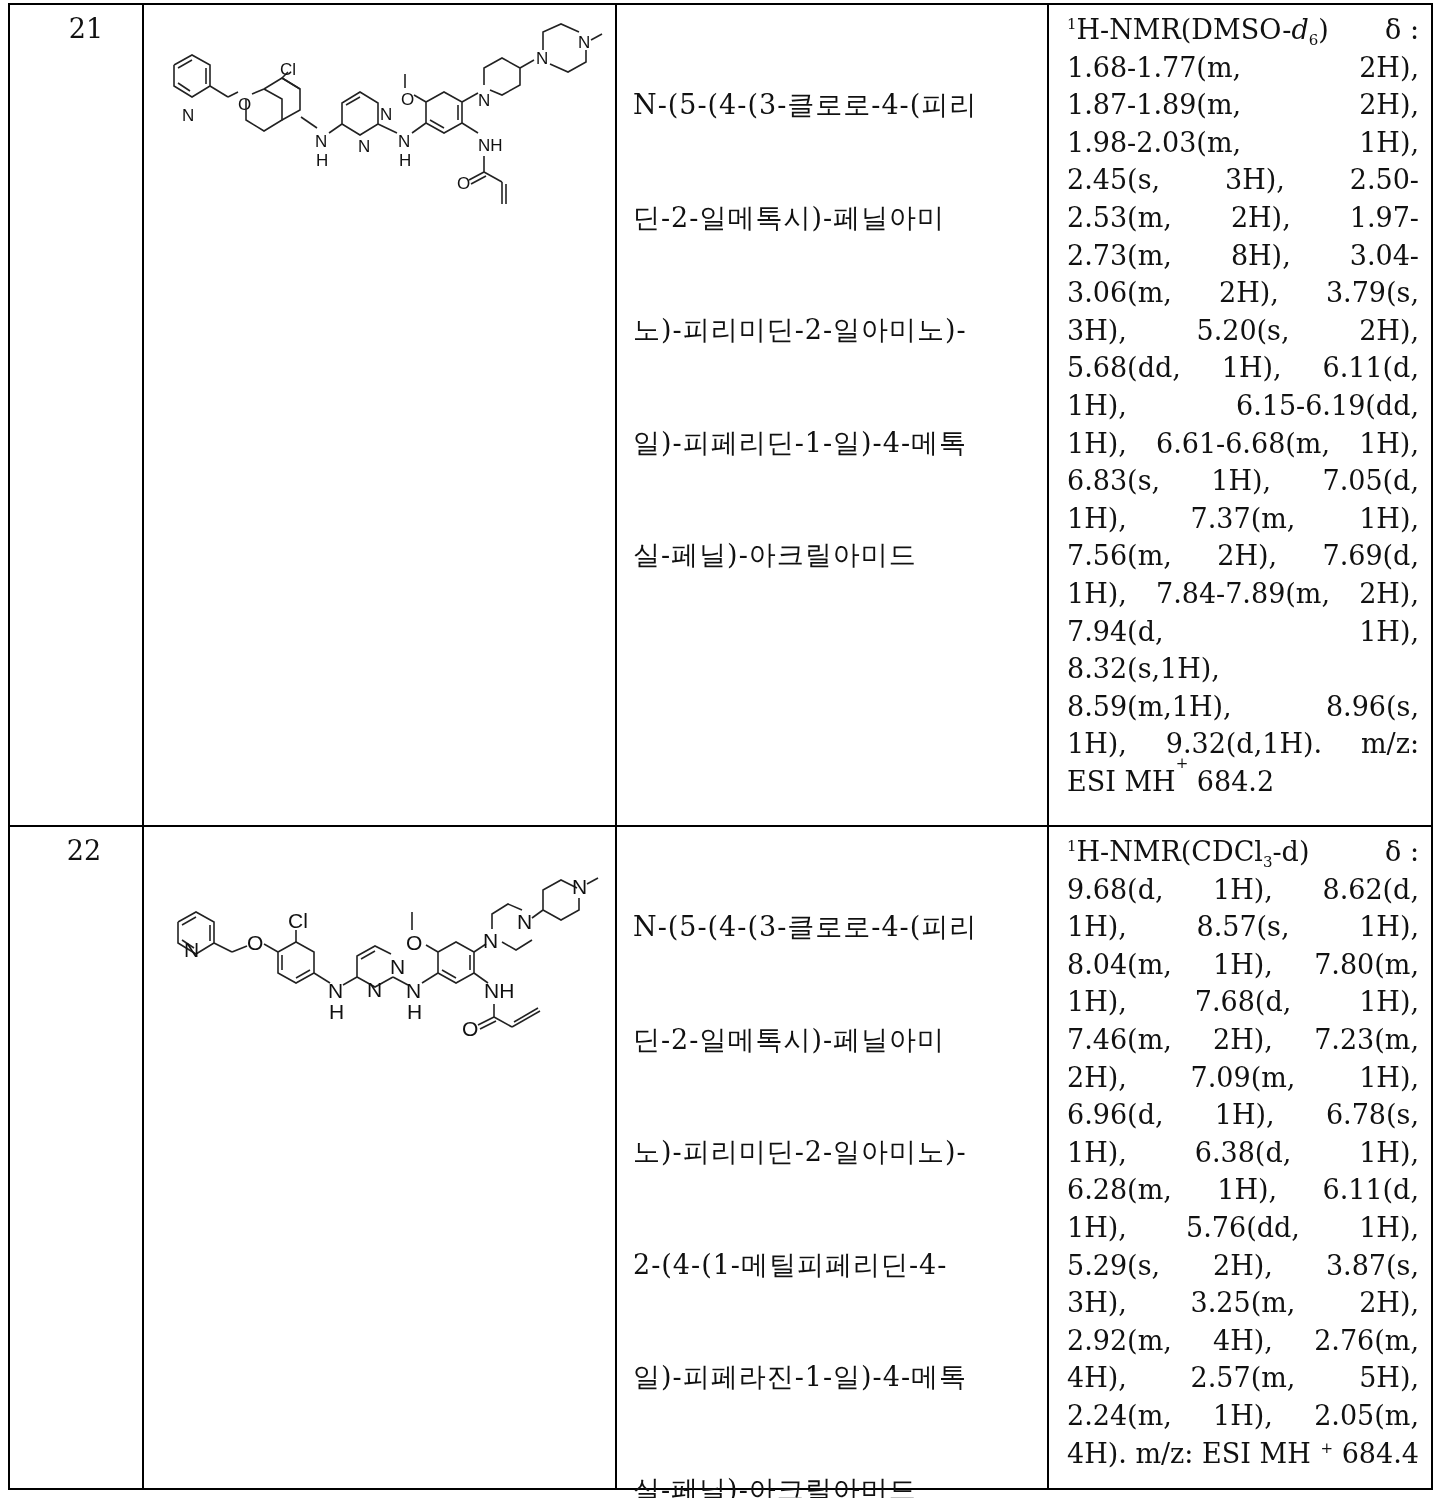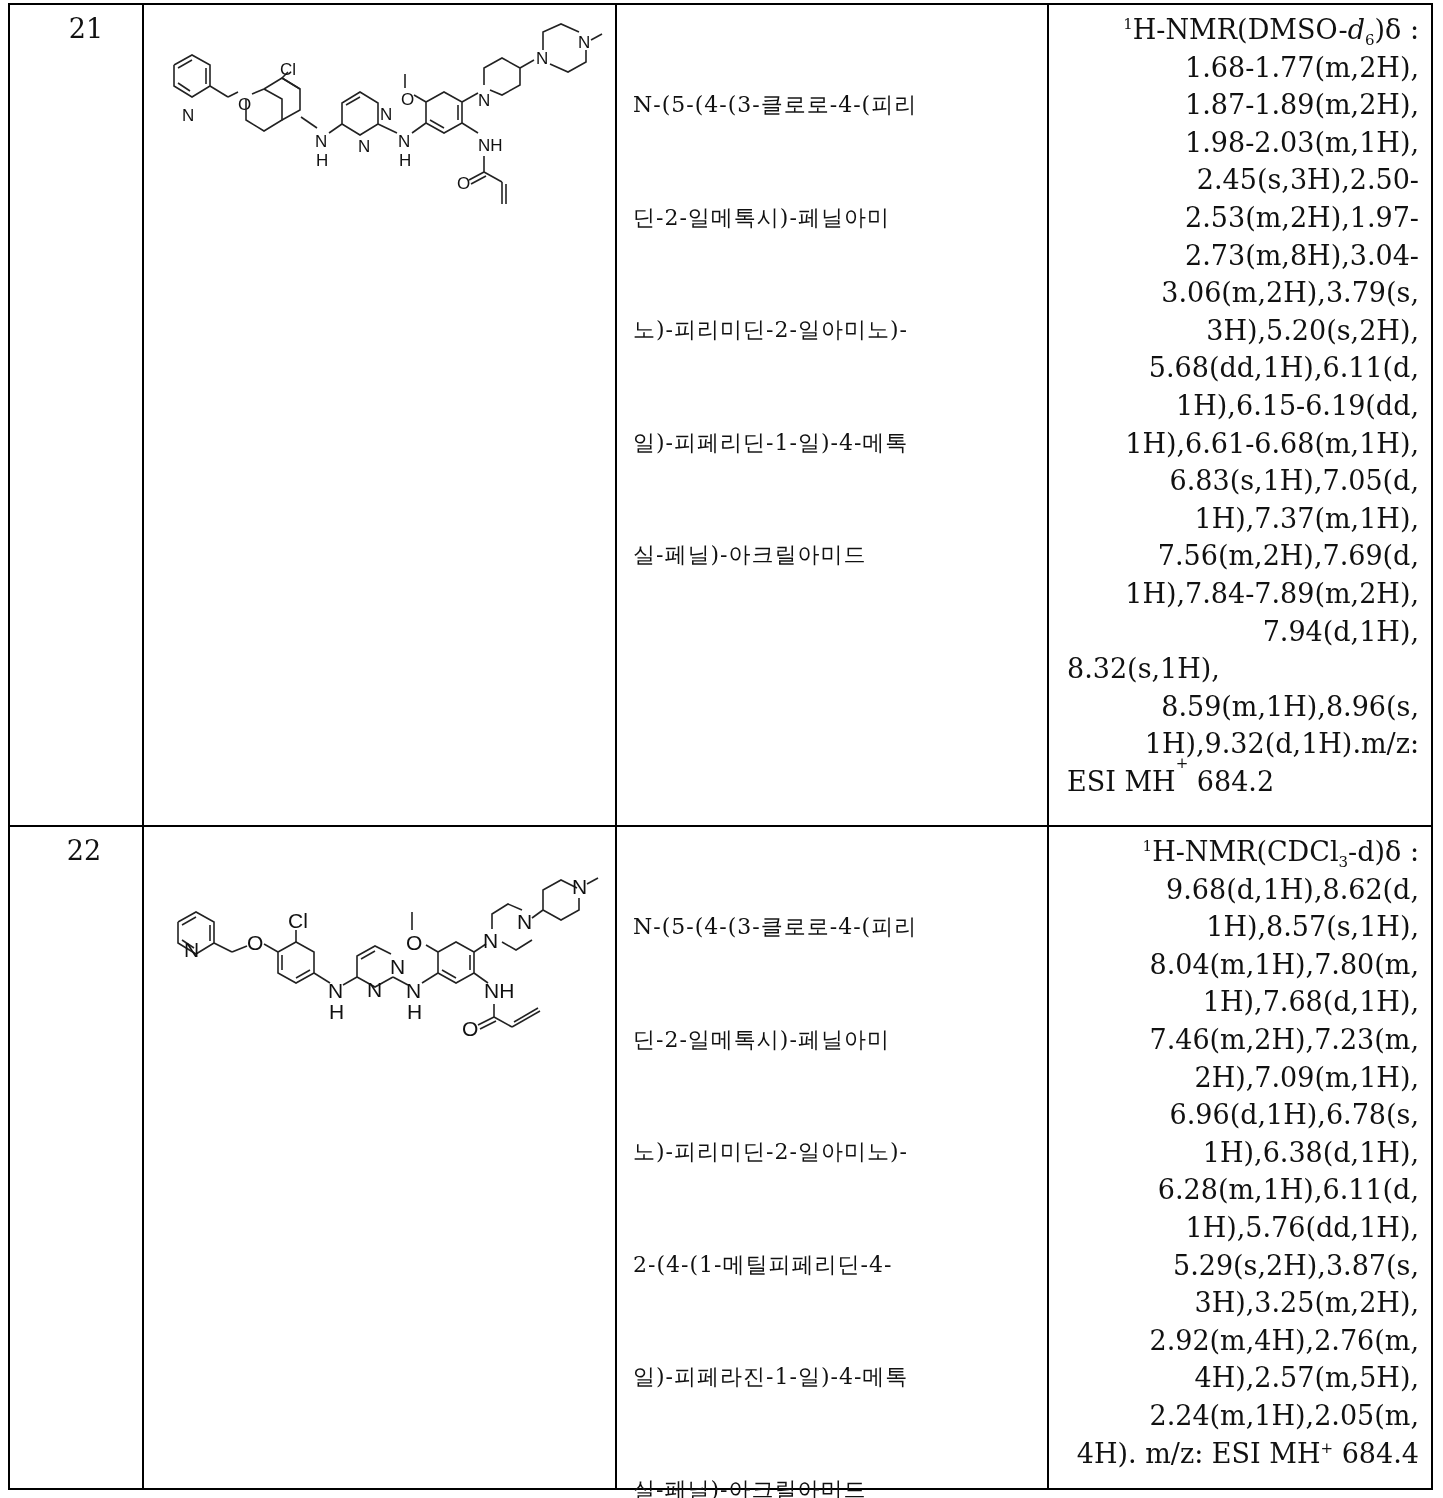--- a/index.html
+++ b/index.html
@@ -4,23 +4,23 @@
 <style>
   html, body { margin: 0; padding: 0; background: #ffffff; }
   body { width: 1443px; height: 1498px; position: relative; overflow: hidden;
          font-family: "DejaVu Serif", "Liberation Serif", serif; color: #111; }
   .tbl { position: absolute; left: 8px; top: 3px; width: 1425px; height: 1487px;
          border: 2px solid #000; box-sizing: border-box; }
   .vline { position: absolute; top: 0; bottom: 0; width: 2px; background: #000; }
   .hline { position: absolute; left: 0; right: 0; height: 2px; background: #000; }
   .cell { position: absolute; box-sizing: border-box; }
   .num { font-size: 27px; text-align: center; padding-top: 8px; letter-spacing: 0; }
-  .name { font-size: 22px; line-height: 37.5px; padding: 6px 0 0 16px; white-space: pre; letter-spacing: 1px; }
+  .name { font-size: 27px; line-height: 37.5px; padding: 6px 0 0 16px; white-space: pre; letter-spacing: 1px; }
   .nmr { font-size: 27px; line-height: 37.6px; padding: 6px 14px 0 18px; }
-  .nmr .ln { display: flex; justify-content: flex-end; white-space: pre; }
+  .nmr .ln { display: flex; justify-content: space-between; white-space: pre; }
   .nmr .ln.left { justify-content: flex-start; }
   sup, sub { font-size: 15px; line-height: 0; }
   .ital { font-style: italic; }
   svg text { font-family: "Liberation Sans", "DejaVu Sans", sans-serif; font-size: 17px; fill: #111; }
   svg line, svg polyline, svg path { stroke: #222; stroke-width: 1.6; fill: none; }
 </style>
 </head>
 <body>
 
 <div class="tbl">

